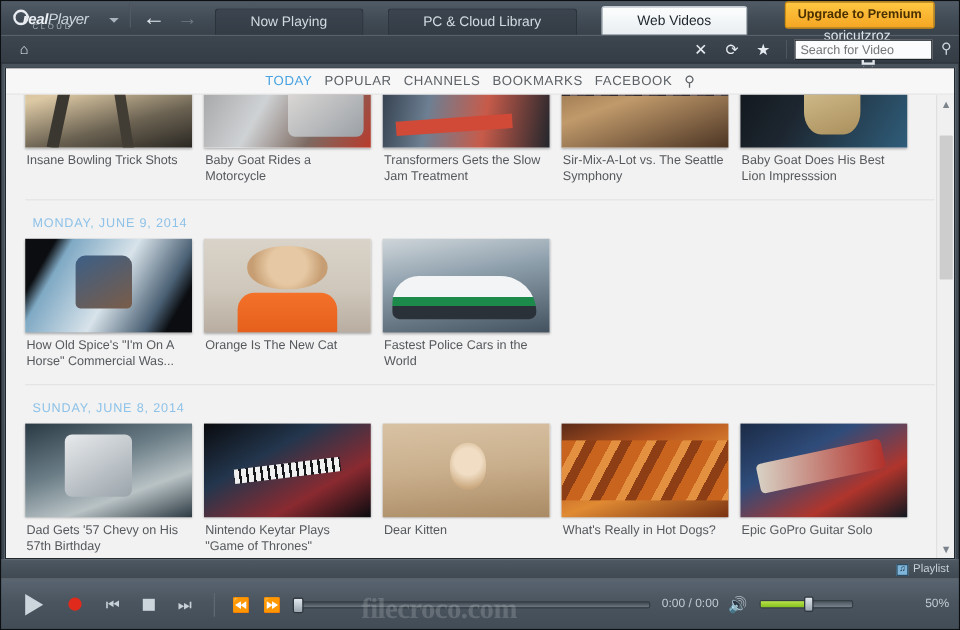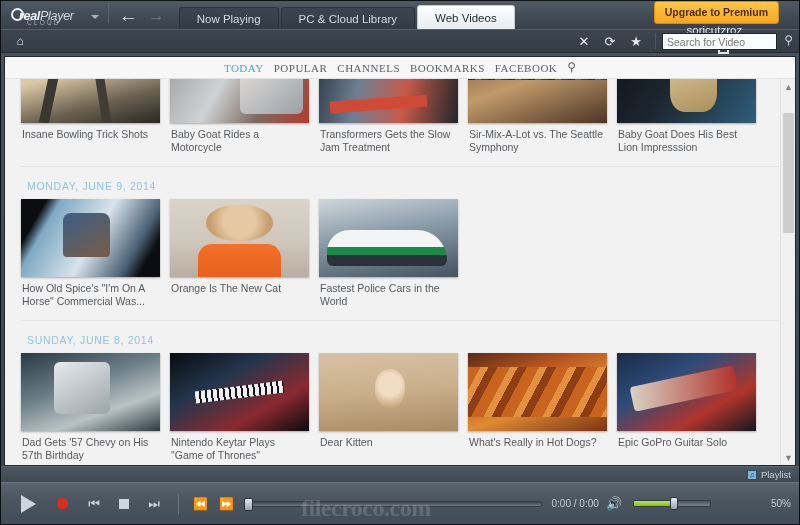--- a/index.html
+++ b/index.html
@@ -51,24 +51,24 @@
     margin-left: 12px; position: relative; top: 2px;
   }
   .divider-v { width: 1px; height: 20px; background: #2e363e;
                border-right: 1px solid #59636d; margin: 0 4px 4px 0; align-self: center; }
   .navarrows { display: flex; align-items: center; gap: 10px; padding: 0 14px 0 6px; align-self: center; }
   .arrow-btn { font-size: 19px; line-height: 1; color: #dfe6ec; font-weight: bold; }
   .arrow-btn.dim { color: #6f7982; font-size: 17px; }
 
   .maintabs { display: flex; align-items: flex-end; height: 28px; gap: 0; }
   .mtab {
-    height: 22px; padding: 0 17px; display: flex; align-items: center;
+    height: 22px; padding: 0 29px; display: flex; align-items: center;
     font-size: 11.5px; color: #d2dae1; background: linear-gradient(#3c454f,#333c45);
     border: 1px solid #2a323a; border-bottom: none;
-    border-radius: 3px 3px 0 0; margin-right: 2px;
+    border-radius: 3px 3px 0 0; margin-right: 20px;
   }
   .mtab.active {
     background: linear-gradient(#fdfefe,#e8edf1); color: #1d252c;
     height: 24px; border-color: #c3ccd4; font-weight: normal;
   }
 
   .title-right {
     margin-left: auto; display: flex; align-items: center;
     height: 28px; padding-right: 6px; gap: 0; flex-direction: column;
   }
@@ -107,21 +107,20 @@
   
   .content-frame {
     flex: 1 1 auto; margin: 3px 3px 0 3px; background: #f2f2f2;
     border: 1px solid #212930; position: relative; overflow: hidden;
     display: flex; flex-direction: column;
   }
   .navtabs-row {
     height: 22px; flex: 0 0 22px; display: flex; align-items: center;
     justify-content: center; gap: 10px; background: #f7f7f7;
     border-bottom: 1px solid #e2e2e2;
-    font-family: Liberation Serif, serif;
   }
   .navtab { font-size: 11px; color: #5c6166; letter-spacing: 0.5px; }
   .navtab.active { color: #4aa3e0; }
   .navtab-search { color: #5c6166; font-size: 12px; }
 
   .scrollarea { flex: 1 1 auto; position: relative; overflow: hidden; background: #f2f2f2; }
   .scrollbar-col {
     position: absolute; right: 0; top: 0; bottom: 0; width: 15px;
     background: #f0f0f0; border-left: 1px solid #e0e0e0;
   }

